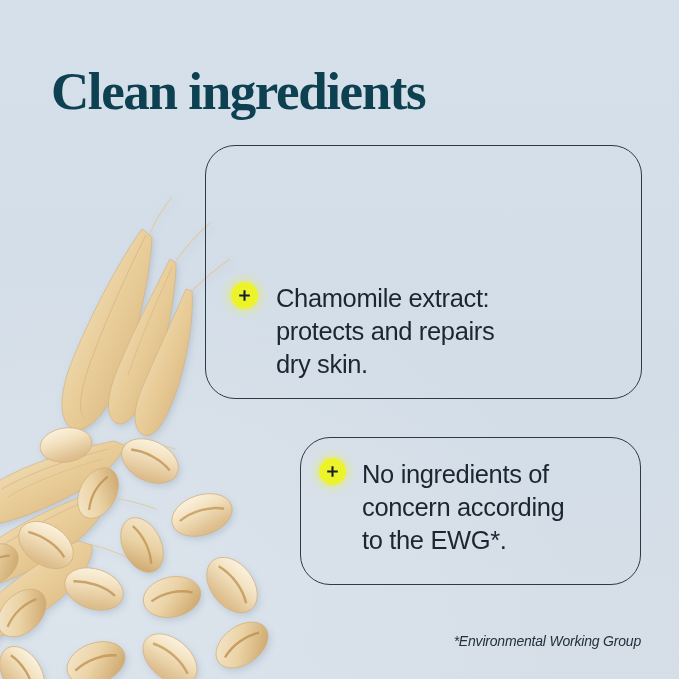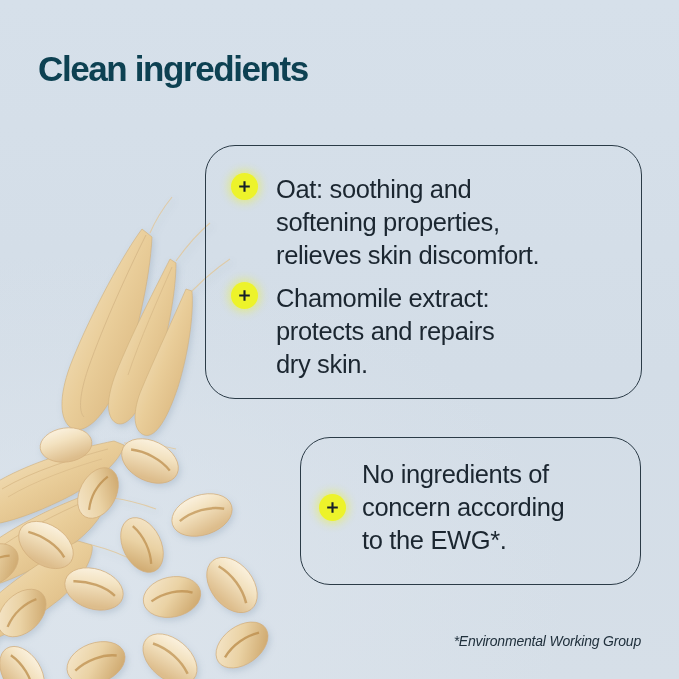--- a/index.html
+++ b/index.html
@@ -24,28 +24,29 @@
     inset: 0;
     background:
       radial-gradient(120% 85% at 12% 88%, #dce4ec 0%, rgba(220,228,236,0) 60%),
       linear-gradient(180deg, #d6e0ea 0%, #d3dde7 55%, #d6dfe8 100%);
     pointer-events: none;
   }
 
   
   #page-title {
     position: absolute;
-    left: 38px;
+    left: 51px;
     top: 28px;
-    font-size: 35px;
+    font-size: 53px;
     line-height: 1.05;
     font-weight: bold;
     letter-spacing: -1.4px;
     color: #0d4152;
     white-space: nowrap;
+    font-family: Liberation Serif, serif;
   }
 
   
   #oat-photo {
     position: absolute;
     left: -26px;
     bottom: -14px;
     width: 320px;
     height: 500px;
     pointer-events: none;
@@ -70,21 +71,21 @@
     top: 437px;
     width: 341px;
     height: 148px;
   }
 
   .bullet-row {
     position: absolute;
     display: flex;
     align-items: flex-start;
   }
-  .bullet-row.centered { align-items: center; }
+  .bullet-row.centered { align-items: flex-start; }
 
   .plus-badge {
     flex: 0 0 auto;
     width: 27px;
     height: 27px;
     border-radius: 50%;
     background: #edf32a;
     box-shadow: 0 0 9px 3px rgba(237,243,42,0.45);
     display: flex;
     align-items: center;
@@ -261,30 +262,20 @@
           <ellipse rx="26" ry="17" fill="url(#flakeG)" stroke="#d2ae7b" stroke-width="0.7"></ellipse>
         </g>
       </g>
     </g>
   </svg>
 
   <h1 id="page-title">Clean ingredients</h1>
 
   <div id="card-ingredients" class="card">
 
-    <div id="row-oat" class="bullet-row">
-      <span class="plus-badge">
-        <svg width="13" height="13" viewBox="0 0 13 13" aria-hidden="true">
-          <path d="M6.5 1.2 V11.8 M1.2 6.5 H11.8" stroke="#16202a" stroke-width="2.1" stroke-linecap="butt"></path>
-        </svg>
-      </span>
-      <span class="bullet-text">Oat: soothing and
-softening properties,
-relieves skin discomfort.</span>
-    </div>
 
     <div id="row-chamomile" class="bullet-row">
       <span class="plus-badge">
         <svg width="13" height="13" viewBox="0 0 13 13" aria-hidden="true">
           <path d="M6.5 1.2 V11.8 M1.2 6.5 H11.8" stroke="#16202a" stroke-width="2.1" stroke-linecap="butt"></path>
         </svg>
       </span>
       <span class="bullet-text">Chamomile extract:
 protects and repairs
 dry skin.</span>

